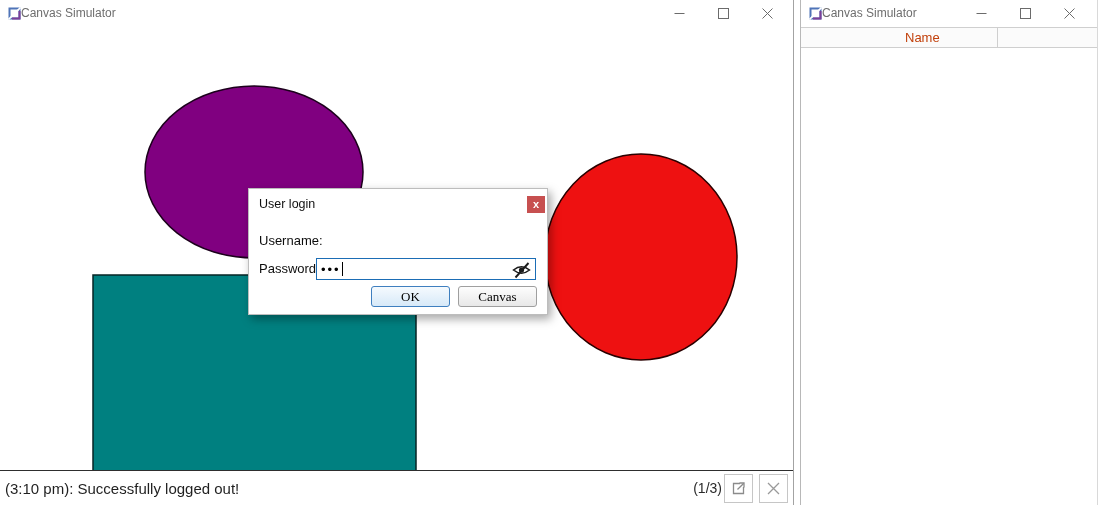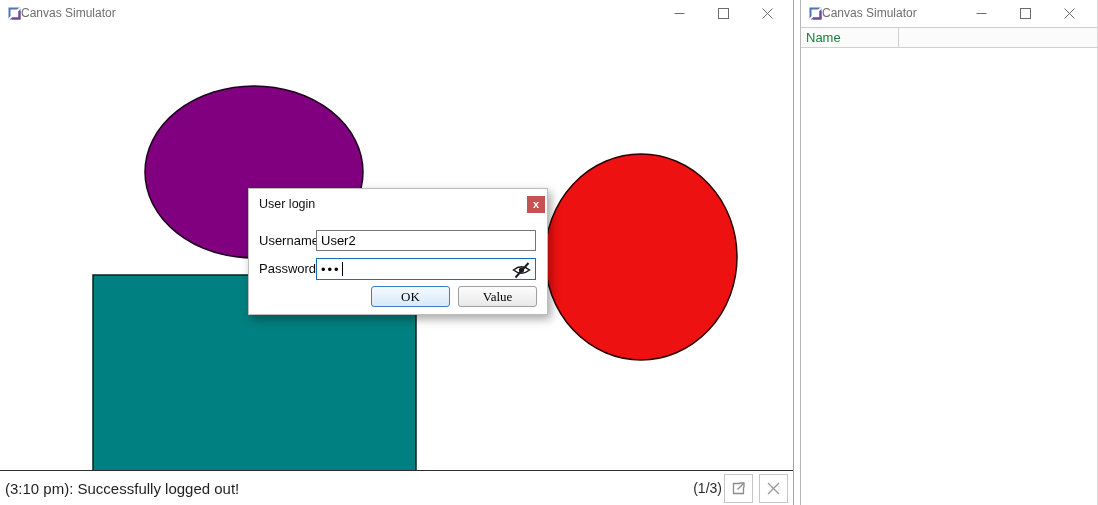--- a/index.html
+++ b/index.html
@@ -65,21 +65,21 @@
     position:absolute; top:97px; width:79px; height:21px; border-radius:3px;
     font-size:13px; color:#000; display:flex; align-items:center; justify-content:center;
     font-family:Liberation Serif, serif; cursor:default;
   }
   .btn-ok { left:122px; border:1px solid #3f7fbf; background:linear-gradient(#f5fafe,#d7e9f8); }
   .btn-cancel { left:209px; border:1px solid #9f9f9f; background:linear-gradient(#fdfdfd,#e8e8e8); }
   
   .table-header {
     position:absolute; left:0; top:27px; width:100%; height:21px;
     background:#fbfbfb; border-top:1px solid #cfcfcf; border-bottom:1px solid #cfcfcf;
-    display:flex; font-size:13px; color:#15803d;
+    display:flex; font-size:13px; color:#c2410c;justify-content:center;
   }
   .th { padding:2px 0 0 5px; }
   .th-name { width:98px; border-right:1px solid #cfcfcf; }
   .th-value { flex:1; }
   .table-body { position:absolute; left:0; top:48px; width:100%; bottom:0; background:#fff; }
 </style>
 </head>
 <body>
 
 <div class="window window-left">
@@ -137,40 +137,39 @@
   </div>
 </div>
 
 <div class="dialog">
   <span class="dialog-title">User login</span>
   <div class="dialog-close" style="background: rgb(199, 80, 80);">
     <span>x</span>
   </div>
 
   <span class="dlg-label username">Username:</span>
-  <input class="dlg-input input-username" type="text" value="User2" style="">
 
   <span class="dlg-label password">Password:</span>
   <div class="dlg-input field-password">
     <span class="password-dots">•••</span>
     <span class="text-caret"></span>
     <span class="eye-icon">
       <svg width="21" height="18" viewBox="0 0 21 18">
         <path d="M2.5 9 Q10.5 2.5 18.5 9 Q10.5 15.5 2.5 9 Z" fill="none" stroke="#1c1c1c" stroke-width="1.6"></path>
         <circle cx="10.5" cy="9" r="2.6" fill="#1c1c1c"></circle>
         <line x1="17.5" y1="2" x2="4.5" y2="16.5" stroke="#1c1c1c" stroke-width="1.9"></line>
       </svg>
     </span>
   </div>
 
   <div class="dlg-btn btn-ok">
     <span>OK</span>
   </div>
   <div class="dlg-btn btn-cancel">
-    <span>Value</span>
+    <span>Canvas</span>
   </div>
 </div>
 
 <div class="window window-right">
   <div class="titlebar">
     <span class="app-icon">
       <svg width="13" height="13" viewBox="0 0 13 13">
         <rect x="1.5" y="1.5" width="10" height="10" fill="none" stroke="#4f74b8" stroke-width="2"></rect>
         <path d="M4 11.5 H11.5 V4" fill="none" stroke="#7d3f98" stroke-width="2"></path>
         <line x1="0.5" y1="12.5" x2="12.5" y2="0.5" stroke="#ffffff" stroke-width="1.6"></line>

